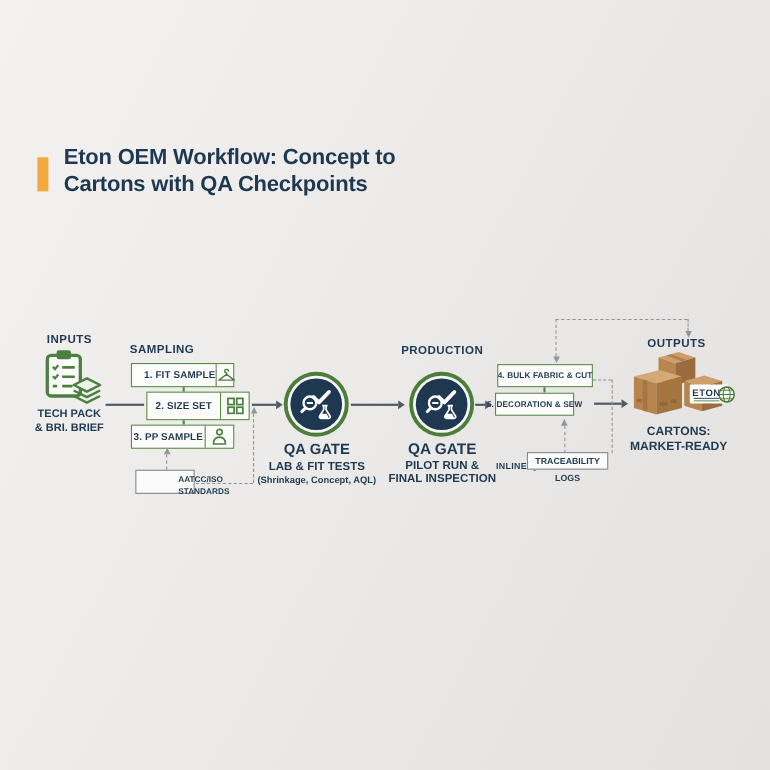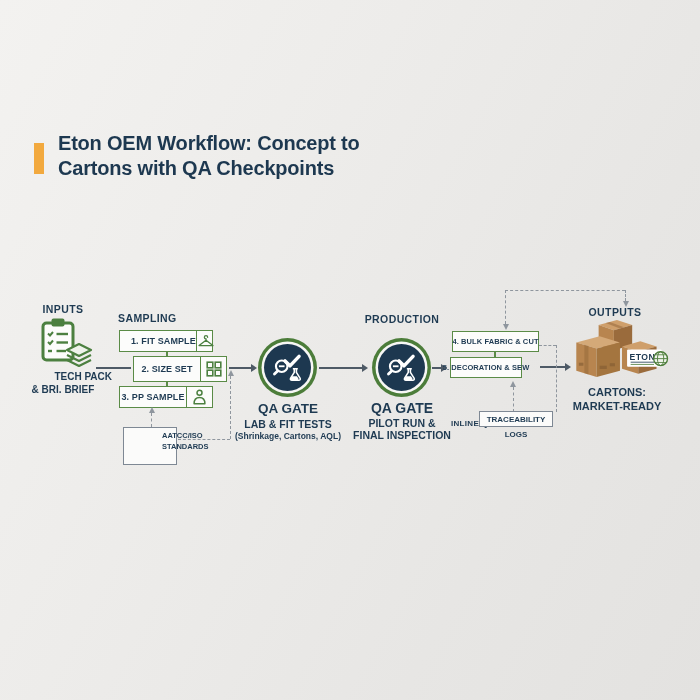--- a/index.html
+++ b/index.html
@@ -65,21 +65,21 @@
     <line x1="16.5" y1="34" x2="26" y2="34" stroke="#4c8040" stroke-width="2.4"></line>
   </svg>
 
   <svg class="abs" style="left:64px;top:342px;" width="30" height="28" viewBox="0 0 30 28">
     <path d="M15 2 L27 8 L15 14 L3 8 Z" fill="#eef3ea" stroke="#4c8040" stroke-width="2.2" stroke-linejoin="round"></path>
     <path d="M3 13 L15 19 L27 13" fill="none" stroke="#4c8040" stroke-width="2.2" stroke-linejoin="round"></path>
     <path d="M3 18 L15 24 L27 18" fill="none" stroke="#4c8040" stroke-width="2.2" stroke-linejoin="round"></path>
   </svg>
 
   <div class="cap" style="left:14px;top:370px;width:98px;font-size:10px;font-weight:bold;line-height:13px;">
-    <span style="display:block;text-align:right;">TECH PACK</span>
+    <span style="display:block;">TECH PACK</span>
     <span style="display:block;">&amp; BRI. BRIEF</span>
   </div>
 
   <div class="sec" style="left:118px;top:312px;">SAMPLING</div>
 
   <div class="green-box" style="left:119px;top:330px;width:94px;height:22px;padding-left:11px;">
     <div class="gb-label">1. FIT SAMPLE</div>
     <div class="gb-icon">
       <svg width="18" height="13" viewBox="0 0 22 15">
         <path d="M11 6 v-1.6 a2 2 0 1 1 2-2" fill="none" stroke="#4c8040" stroke-width="1.6" stroke-linecap="round"></path>
@@ -110,21 +110,21 @@
       <svg width="15" height="16" viewBox="0 0 18 19">
         <circle cx="9" cy="4.5" r="3" fill="none" stroke="#4c8040" stroke-width="1.8"></circle>
         <path d="M2.5 17.5 q0-7.5 6.5-7.5 q6.5 0 6.5 7.5 Z" fill="none" stroke="#4c8040" stroke-width="1.8" stroke-linejoin="round"></path>
       </svg>
     </div>
   </div>
 
   <div class="arr-up" style="left:148.5px;top:407px;"></div>
   <div class="dash-v" style="left:151px;top:413px;height:14px;"></div>
 
-  <div class="gray-box" style="left:123px;top:427px;width:54px;height:38px;font-size:7.5px;line-height:11px;padding-top:2px;padding-left:38px;">
+  <div class="gray-box" style="left:123px;top:427px;width:54px;height:22px;font-size:7.5px;line-height:11px;padding-top:2px;padding-left:38px;">
     <span style="display:block;">AATCC/ISO</span>
     <span style="display:block;">STANDARDS</span>
   </div>
 
   <div class="dash-h" style="left:178px;top:439px;width:52px;"></div>
   <div class="dash-v" style="left:230px;top:376px;height:63px;"></div>
   <div class="arr-up" style="left:227.5px;top:370px;"></div>
 
   <div class="hline" style="left:96px;top:367px;width:35px;"></div>
   <div class="hline" style="left:229px;top:367px;width:22px;"></div>
@@ -143,21 +143,21 @@
         <circle cx="13" cy="18.5" r="7" fill="none" stroke="#ffffff" stroke-width="2.6"></circle>
         <line x1="9.6" y1="18.5" x2="16.4" y2="18.5" stroke="#ffffff" stroke-width="2.2"></line>
         <line x1="8" y1="24.3" x2="4.2" y2="28" stroke="#ffffff" stroke-width="3.4" stroke-linecap="round"></line>
         <path d="M26.5 21.5 h6 M28.2 21.5 v4.4 l-4.4 7 c-.8 1.3 0 2.6 1.5 2.6 h8.4 c1.5 0 2.3-1.3 1.5-2.6 l-4.4-7 v-4.4" fill="none" stroke="#ffffff" stroke-width="1.9" stroke-linejoin="round"></path>
         <path d="M25.6 30.5 l-1.8 2.9 c-.5.8 0 1.7 1 1.7 h7.4 c1 0 1.5-.9 1-1.7 l-1.8-2.9 z" fill="#ffffff"></path>
       </svg>
     </div>
   </div>
   <div class="cap" style="left:238px;top:401px;width:100px;font-size:13.5px;font-weight:bold;">QA GATE</div>
   <div class="cap" style="left:238px;top:418px;width:100px;font-size:10.5px;font-weight:bold;">LAB &amp; FIT TESTS</div>
-  <div class="cap" style="left:228px;top:431px;width:120px;font-size:8.5px;font-weight:600;">(Shrinkage, Cartons, AQL)</div>
+  <div class="cap" style="left:228px;top:431px;width:120px;font-size:8.5px;font-weight:600;">(Shrinkage, Concept, AQL)</div>
 
   <div class="sec ctr" style="left:347px;top:313px;width:110px;">PRODUCTION</div>
 
   <div class="gate" style="left:372px;top:338px;">
     <div class="gate-inner">
       <svg width="33" height="33" viewBox="0 0 40 40">
         <path d="M17 12 L23 18 L34 6.5" fill="none" stroke="#ffffff" stroke-width="4.2" stroke-linecap="round" stroke-linejoin="round"></path>
         <circle cx="13" cy="18.5" r="7" fill="none" stroke="#ffffff" stroke-width="2.6"></circle>
         <line x1="9.6" y1="18.5" x2="16.4" y2="18.5" stroke="#ffffff" stroke-width="2.2"></line>
         <line x1="8" y1="24.3" x2="4.2" y2="28" stroke="#ffffff" stroke-width="3.4" stroke-linecap="round"></line>

